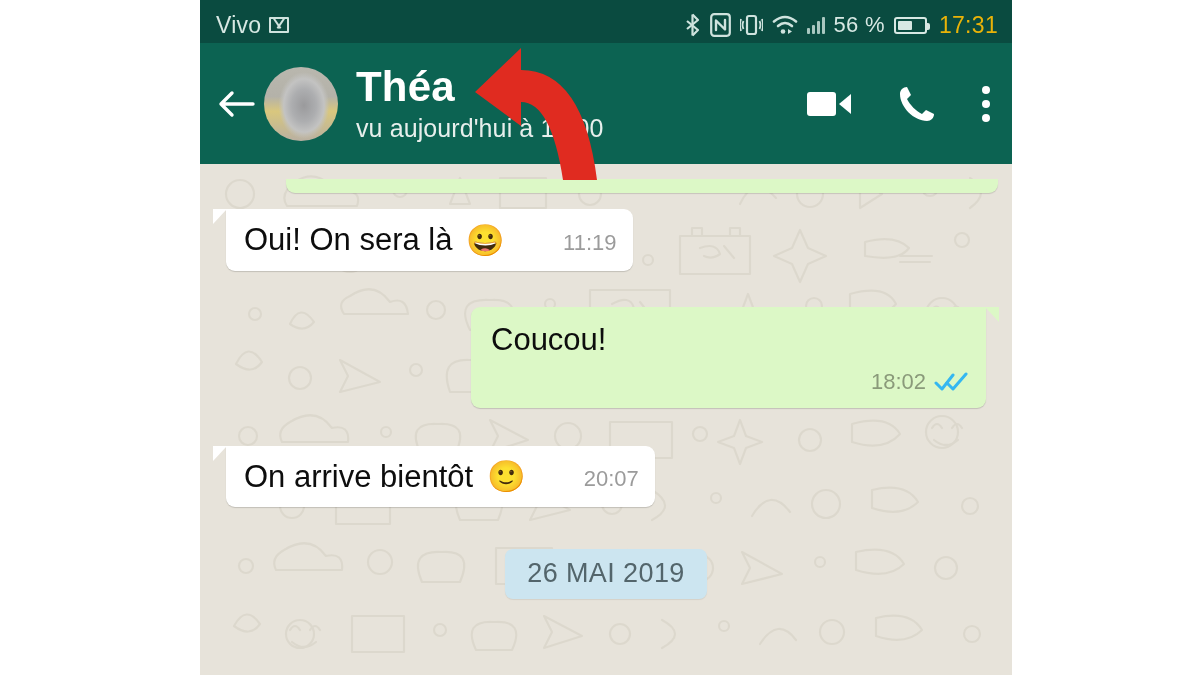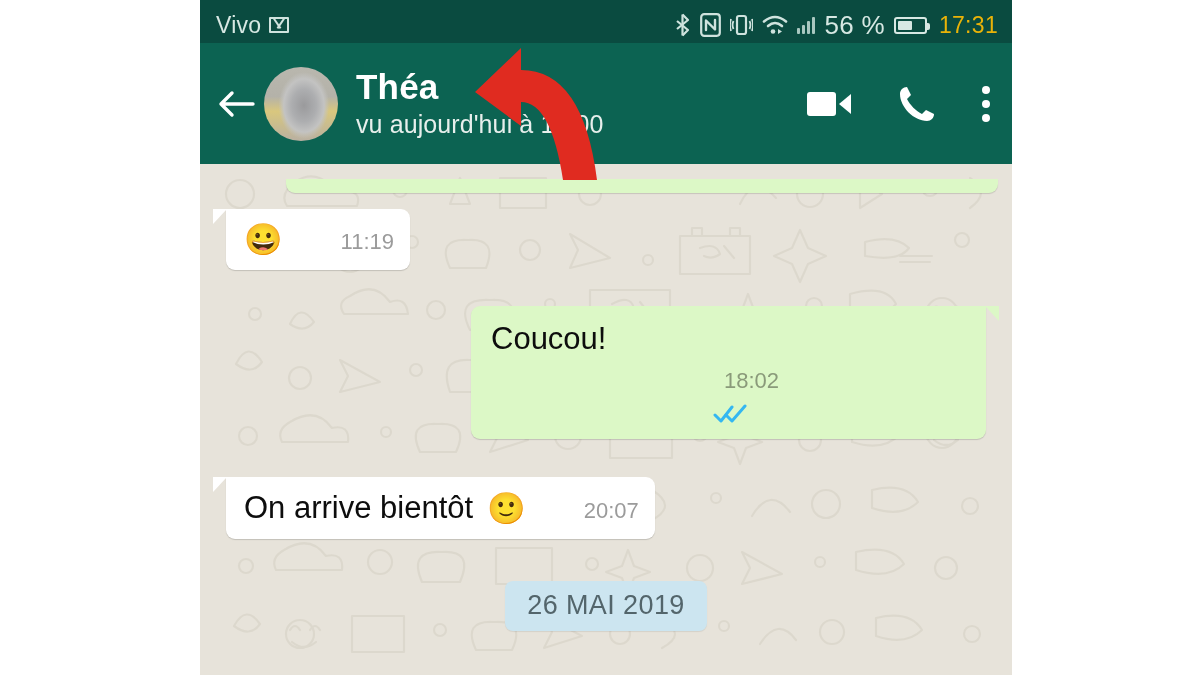--- a/index.html
+++ b/index.html
@@ -17,21 +17,21 @@
   
   #statusbar {
     position:absolute; left:0; top:0; width:100%; height:50px;
     background:#0a4b40; display:flex; align-items:center;
     padding:0 14px 0 16px; color:#cfe3de;
   }
   .sb-carrier { font-size:23px; letter-spacing:.2px; color:#d7e8e3; }
   .sb-left { display:flex; align-items:center; gap:8px; }
   .sb-right { margin-left:auto; display:flex; align-items:center; gap:9px; }
   .sb-ico { display:block; }
-  .sb-pct { font-size:26px; color:#d7e8e3; letter-spacing:.3px; }
+  .sb-pct { font-size:22px; color:#d7e8e3; letter-spacing:.3px; }
   .sb-clock { font-size:23px; color:#eab308; letter-spacing:.3px; margin-left:3px; }
 
   
   .gm { width:20px; height:16px; border:2px solid #cfe3de; border-radius:1px; position:relative; }
   .gm:before, .gm:after {
     content:""; position:absolute; top:0px; width:2px; height:12px; background:#cfe3de;
   }
   .gm:before { left:2px; transform-origin:top left; transform:rotate(-34deg); }
   .gm:after  { right:2px; transform-origin:top right; transform:rotate(34deg); }
 
@@ -57,21 +57,21 @@
   .avatar {
     width:74px; height:74px; border-radius:50%; flex:none; margin-left:2px;
     background:
       radial-gradient(ellipse 44% 58% at 54% 52%, #9a9a9c 0%, #adaeb0 38%, #c3c3c2 62%, rgba(195,195,194,0) 78%),
       linear-gradient(180deg, #b9b7ae 0%, #b4b2a9 40%, #d9c77e 60%, #cdbf8a 74%, #b9b0a2 100%),
       linear-gradient(90deg, #a7aaa6 0%, #c2c3bd 22%, #cfd0cb 55%, #b3b4ae 100%);
     background-blend-mode:normal, normal, normal;
     filter:blur(0.6px);
   }
   .hdr-text { margin-left:18px; display:flex; flex-direction:column; justify-content:center; }
-  .hdr-name { color:#ffffff; font-size:35px; font-weight:bold; line-height:1.08; letter-spacing:.2px; }
+  .hdr-name { color:#ffffff; font-size:42px; font-weight:bold; line-height:1.08; letter-spacing:.2px; }
   .hdr-status { color:#e7efec; font-size:25px; line-height:1.15; margin-top:4px; letter-spacing:.1px; }
   .hdr-actions { margin-left:auto; display:flex; align-items:center; gap:46px; padding-right:6px; }
   .hdr-ico { cursor:pointer; display:flex; align-items:center; }
   .kebab { display:flex; flex-direction:column; gap:6px; align-items:center; cursor:pointer; }
   .kebab i { display:block; width:8px; height:8px; border-radius:50%; background:#fff; }
 
   
   #chatbody {
     position:absolute; left:0; top:164px; width:100%; height:511px;
     background-color:#e7e3da;
@@ -106,21 +106,21 @@
   }
   .btext { font-size:31px; color:#0d0d0d; line-height:1.22; white-space:nowrap; }
   .emoji { font-size:31px; }
   .bmeta { display:flex; align-items:center; gap:8px; padding-bottom:3px; white-space:nowrap; }
   .btime { font-size:22px; color:#9b9b9b;margin-left:44px; }
   .bubble.out .btime { color:#8a9a7a; }
 
   
   .bubble.wide { width:515px; max-width:none; display:block; padding:14px 18px 10px 20px; }
   .bubble.wide .btext { margin-bottom:10px; }
-  .bubble.wide .bmeta { justify-content:flex-end;flex-direction:column; }
+  .bubble.wide .bmeta { justify-content:flex-end; }
 
   .ticks { display:inline-flex; align-items:center; }
 
   .datechip {
     background:#cce5f0; color:#53656b; font-size:27px;
     padding:9px 22px 10px; border-radius:8px; letter-spacing:.4px;
     box-shadow:0 1px 1px rgba(0,0,0,.08);
   }
 
   
@@ -334,20 +334,21 @@
       </svg>
 
       <div class="msgs">
 
         <div class="sliver">
           <div class="piece"></div>
         </div>
 
         <div class="row in" style="padding-top:30px;">
           <div class="bubble in">
+            <span class="btext">Oui! On sera là</span>
             <span class="emoji">😀</span>
             <span class="bmeta">
               <span class="btime">11:19</span>
             </span>
           </div>
         </div>
 
 
         <div class="row out" style="margin-top:36px;">
           <div class="bubble out wide">

